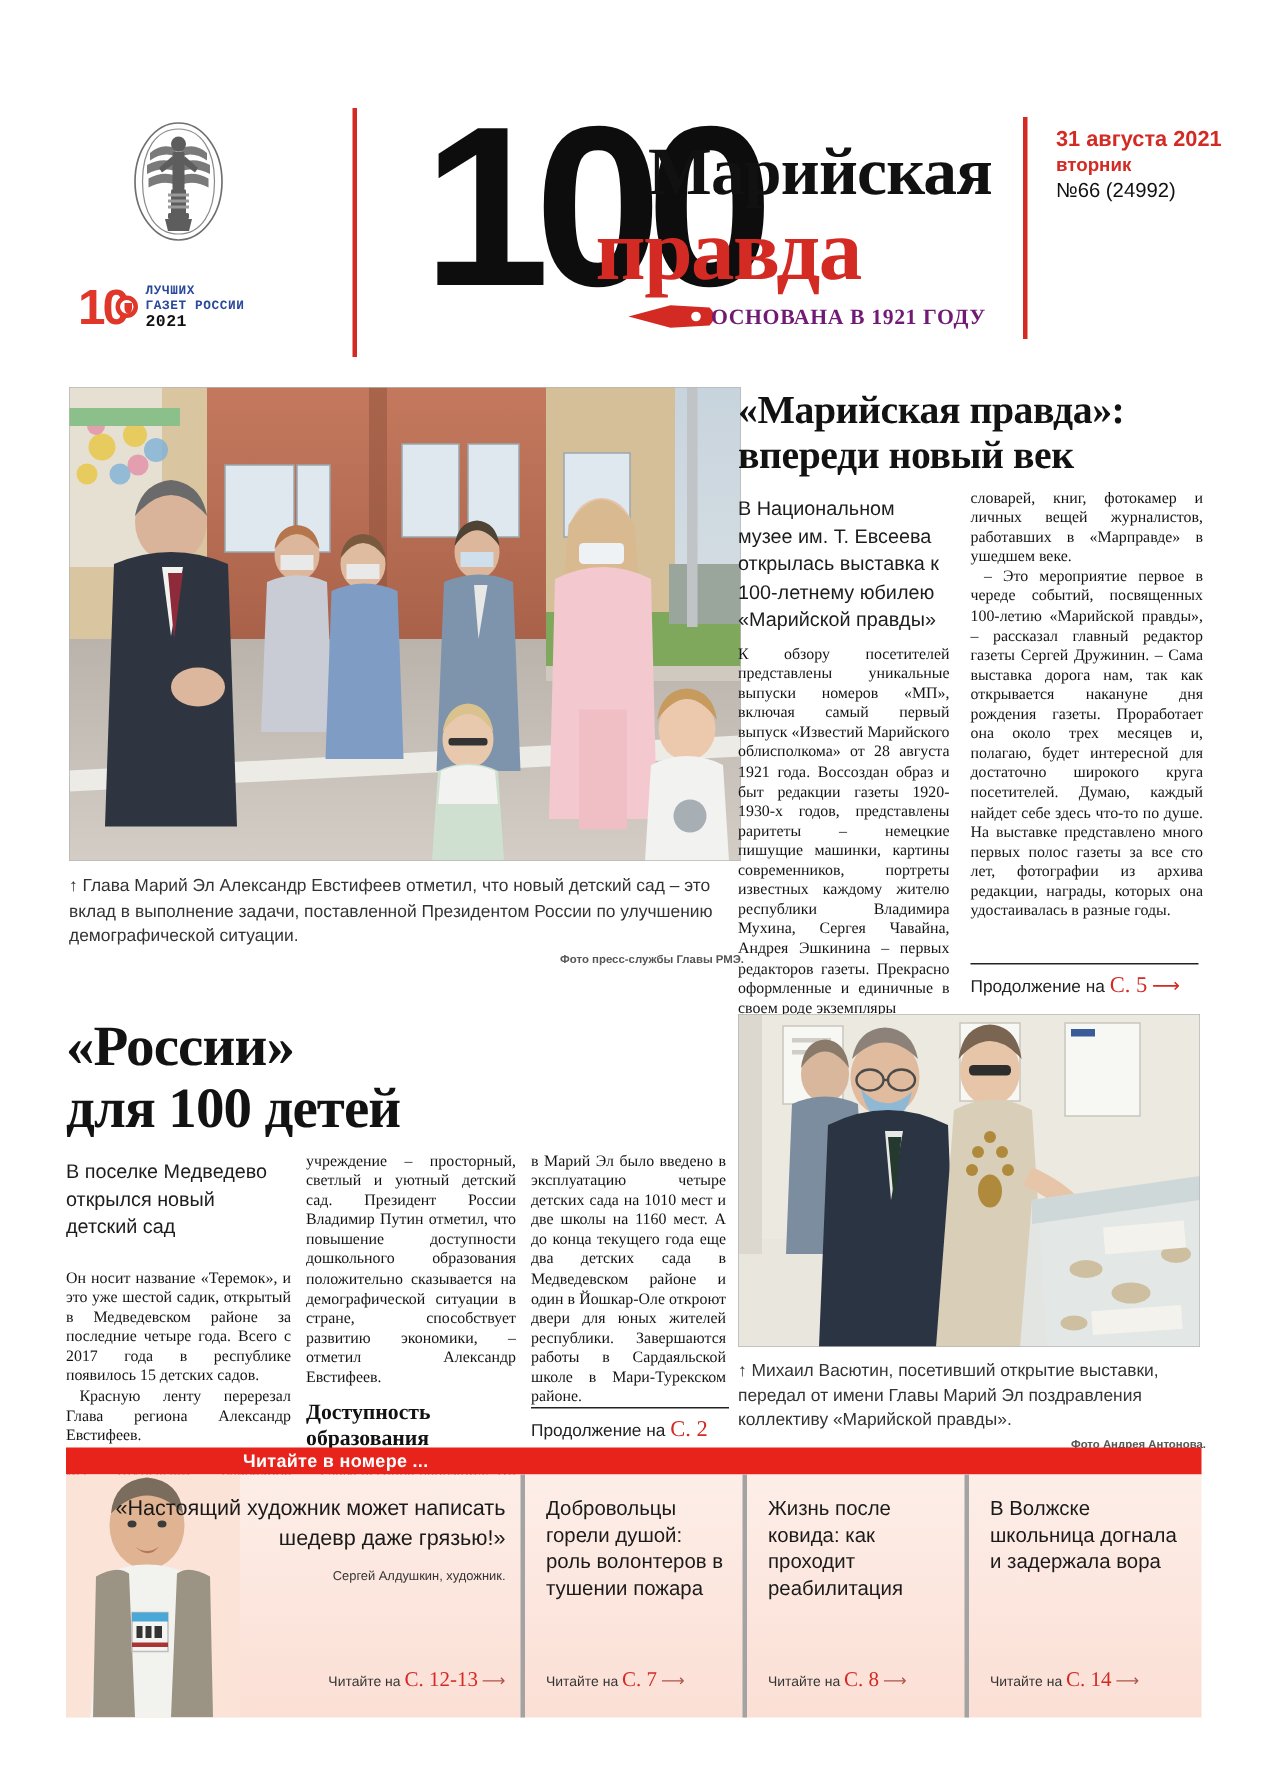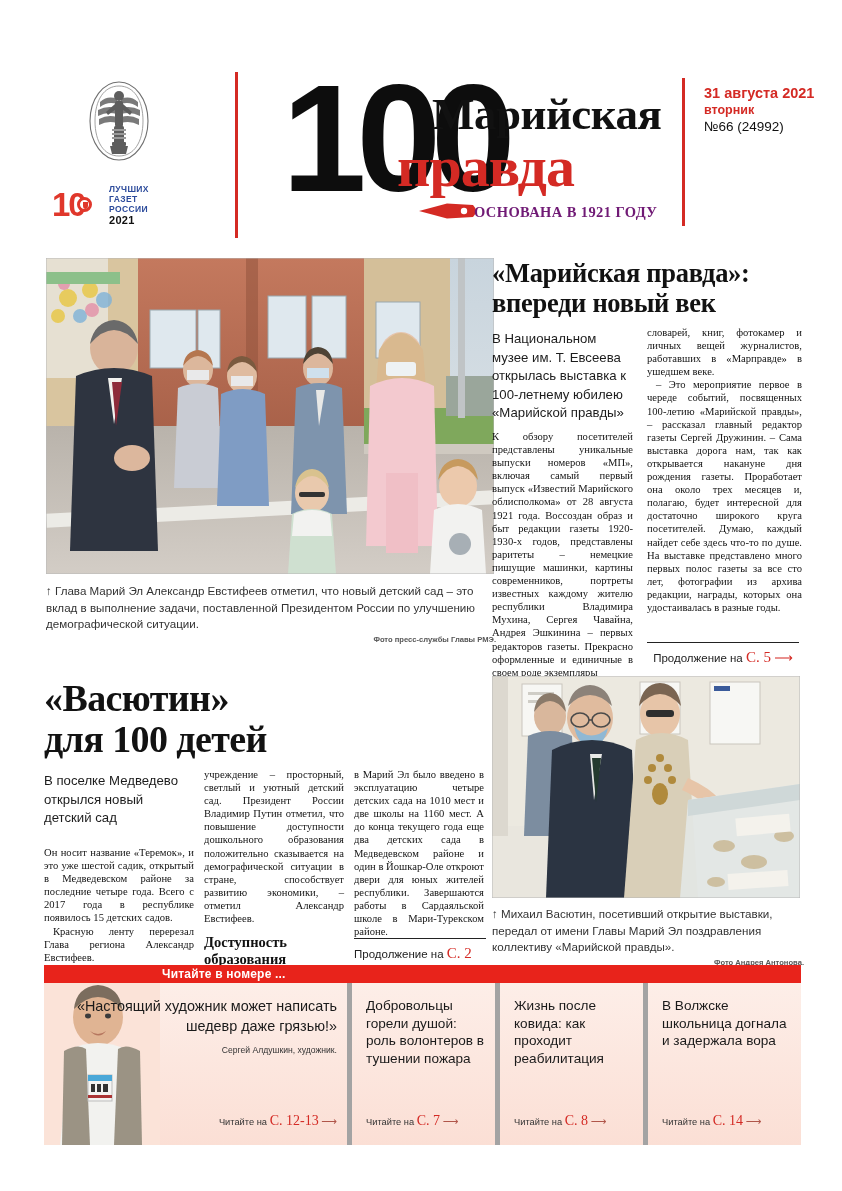--- a/index.html
+++ b/index.html
@@ -26,21 +26,21 @@
     font-weight:bold;font-size:33px;color:#e0372b;line-height:33px;letter-spacing:-2px;
   }
   .award-dot{
     position:absolute;right:2px;top:9px;width:15px;height:15px;border-radius:50%;
     background:#fff;border:3px solid #e0372b;box-sizing:border-box;
   }
   .award-dot:after{
     content:"";position:absolute;left:3px;top:2px;width:5px;height:7px;background:#e0372b;
     border-radius:0 0 50% 50%;
   }
-  .award-txt{font-family:Liberation Sans, sans-serif;margin-left:15px;}
+  .award-txt{font-family:Liberation Mono, monospace;margin-left:3px;}
   .award-txt .l1,.award-txt .l2{
     color:#2b4a9b;font-weight:bold;font-size:8.5px;letter-spacing:.4px;line-height:10px;
   }
   .award-txt .l3{color:#111;font-weight:bold;font-size:11px;line-height:12px;letter-spacing:.3px;}
 
   .v-rule{position:absolute;top:6px;width:3px;background:#d42a24;}
   .rule-left{left:191px;height:166px;}
   .rule-right{left:638px;top:12px;height:148px;}
 
   .logo{position:absolute;left:238px;top:0px;width:385px;height:160px;}
@@ -116,21 +116,21 @@
   #mp-lead{position:absolute;left:0;top:72px;width:140px;}
   #mp-col1{position:absolute;left:0;top:172px;width:141px;}
   #mp-col2{position:absolute;left:155px;top:68px;width:155px;}
 
   .cont{
     position:absolute;font-family:"Liberation Sans", sans-serif;font-size:11.5px;color:#222;
     border-top:1.4px solid #222;padding-top:6px;width:100%;
   }
   .cont .pg{color:#d42a24;font-size:15px;font-family:"Liberation Serif",serif;}
   .cont .ar{color:#d42a24;font-size:13px;}
-  #mp-cont{left:155px;top:384px;width:152px;text-align:center;}
+  #mp-cont{left:155px;top:384px;width:152px;}
 
   
   #art-ter{position:absolute;left:44px;top:678px;width:440px;}
   #art-ter .hl{font-size:38px;line-height:41px;letter-spacing:-.6px;}
   #ter-lead{position:absolute;left:0;top:94px;width:150px;}
   #ter-col1{position:absolute;left:0;top:168px;width:150px;}
   #ter-col2{position:absolute;left:160px;top:90px;width:140px;}
   #ter-col3{position:absolute;left:310px;top:90px;width:130px;}
   .subhead{
     font-family:"Liberation Serif", serif;font-weight:bold;font-size:14.5px;line-height:17px;
@@ -145,21 +145,21 @@
     font-family:"Liberation Sans", sans-serif;font-weight:bold;font-size:12px;color:#fff;
     line-height:18px;padding-left:118px;box-sizing:border-box;letter-spacing:.2px;
   }
   .bar-body{
     position:absolute;left:0;top:18px;width:757px;height:162px;
     background:linear-gradient(180deg,#fdeee8 0%,#fbdfd5 100%);
   }
   .teaser{
     position:absolute;top:18px;height:162px;box-sizing:border-box;padding:14px 10px 0 14px;
   }
-  .teaser.sep{border-left:5px solid #a3a3a3;}
+  .teaser.sep{border-left:3px solid #a3a3a3;}
   #teaser-0{left:0;width:303px;}
   #teaser-1{left:303px;width:148px;}
   #teaser-2{left:451px;width:148px;}
   #teaser-3{left:599px;width:158px;}
   .t-title{
     font-family:"Liberation Sans", sans-serif;font-size:13.6px;line-height:17.5px;color:#1a1a1a;
   }
   #teaser-0 .t-title{text-align:right;font-size:14.4px;line-height:19.5px;}
   .t-sub{
     font-family:"Liberation Sans", sans-serif;font-size:8.6px;line-height:12px;color:#333;
@@ -363,21 +363,21 @@
     </div>
     <div class="cont" id="mp-cont">
       <span>Продолжение на</span>
       <span class="pg">С. 5</span>
       <span class="ar">⟶</span>
     </div>
   </div>
 
   <div id="art-ter">
     <div class="hl-serif hl">
-      <div>«Васютин»</div>
+      <div>«России»</div>
       <div>для 100 детей</div>
     </div>
     <div class="lead" id="ter-lead">В поселке Медведево открылся новый детский сад</div>
 
     <div class="body-col" id="ter-col1">
       <p class="noind">Он носит название «Теремок», и это уже шестой садик, открытый в Медведевском районе за последние четыре года. Всего с 2017 года в республике появилось 15 детских садов.</p>
       <p>Красную ленту перерезал Глава региона Александр Евстифеев.</p>
       <p>– В преддверии учебного года мы открываем очередное образовательное</p>
     </div>
 

